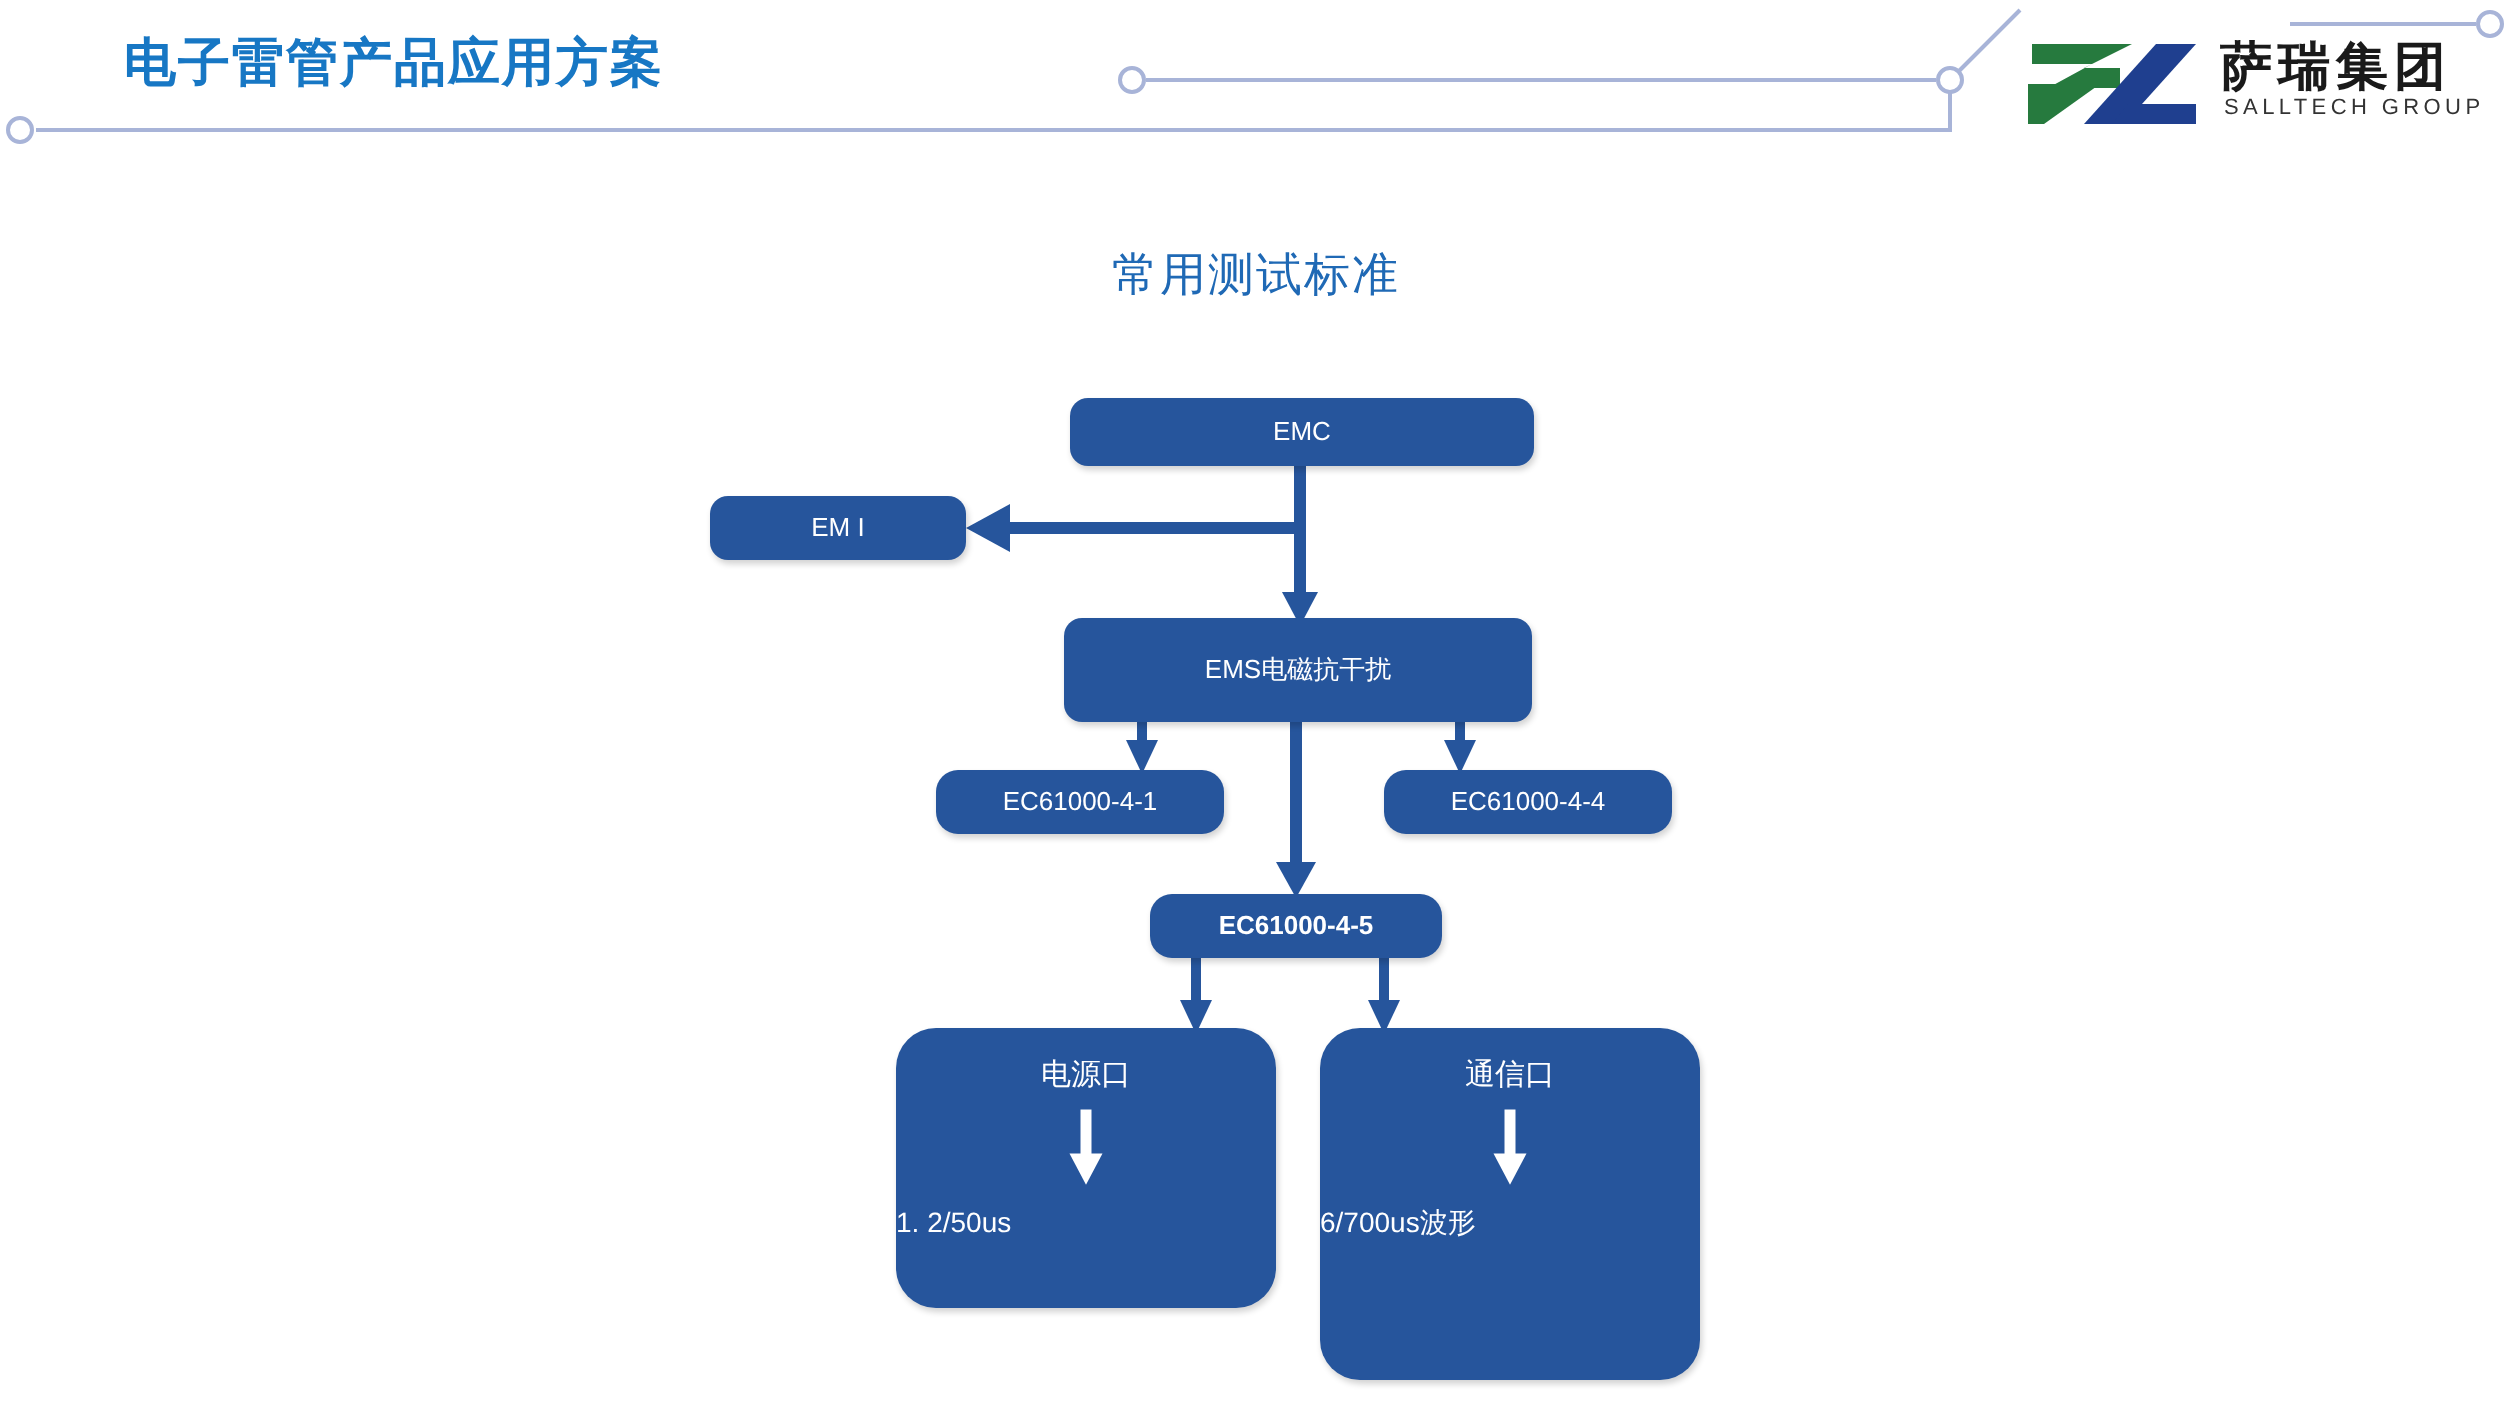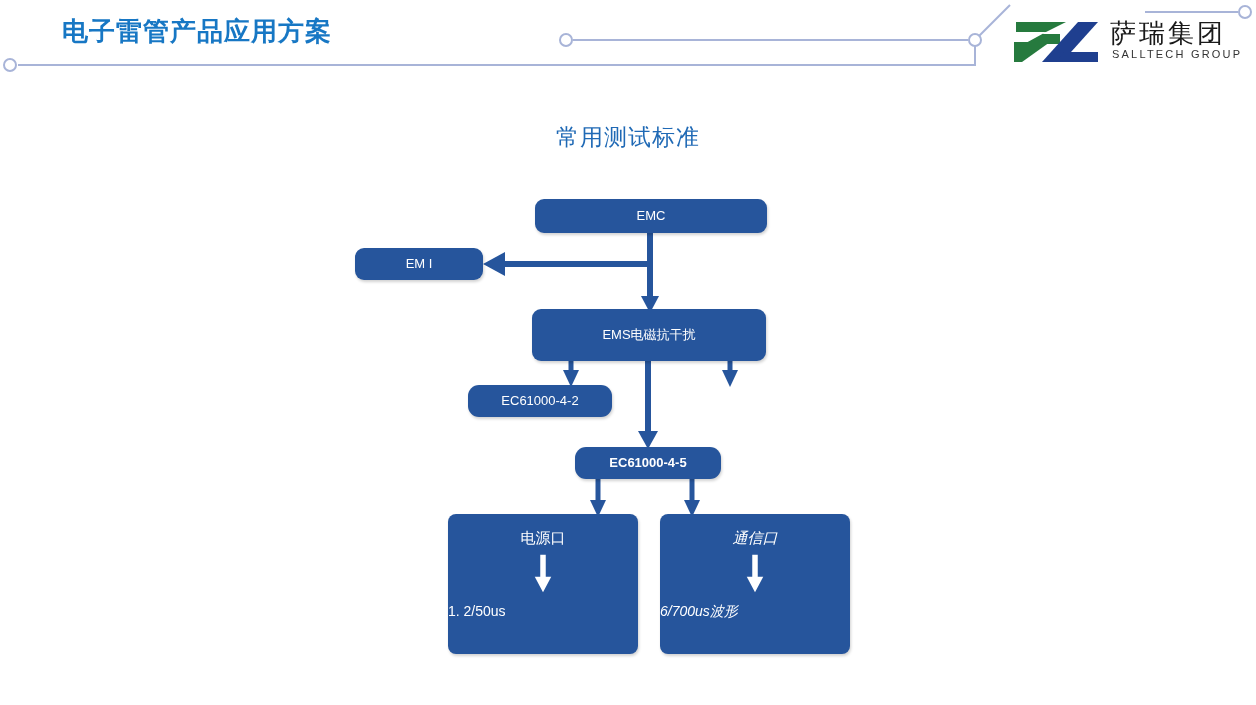--- a/index.html
+++ b/index.html
@@ -21,21 +21,21 @@
     color:#1777c4;
     letter-spacing:1px;
     white-space:nowrap;
   }
 
   
   .logo{position:absolute;left:1012px;top:18px;width:236px;height:52px;}
   .logo-mark{position:absolute;left:0px;top:2px;width:90px;height:44px;}
   .logo-cn{
     position:absolute;left:98px;top:-2px;
-    font-size:26px;font-weight:normal;color:#1a1a1a;
+    font-size:26px;font-weight:bold;color:#1a1a1a;
     letter-spacing:3px;white-space:nowrap;
     font-family:"DejaVu Sans","Liberation Sans",sans-serif;
   }
   .logo-en{
     position:absolute;left:100px;top:30px;
     font-size:11px;color:#333333;
     letter-spacing:2.2px;white-space:nowrap;
   }
 
   
@@ -54,39 +54,39 @@
     color:#ffffff;
     border-radius:9px;
     display:flex;align-items:center;justify-content:center;
     text-align:center;
     font-size:13px;
     box-shadow:1px 2px 3px rgba(0,0,0,0.18);
     line-height:1.35;
   }
   .node.small-r{border-radius:11px;}
   .node.big{
-    border-radius:8px;
+    border-radius:20px;
     align-items:flex-start;
     padding-top:14px;
     box-sizing:border-box;
     flex-direction:column;
     justify-content:flex-start;
   }
   .big-head{width:100%;text-align:center;font-size:15px;}
   .big-arrow{width:100%;text-align:center;margin-top:4px;}
   .big-body{width:100%;text-align:left;font-size:14px;line-height:1.45;}
 
   .node-emc   {left:535px;top:95px;width:232px;height:34px;}
   .node-emi   {left:355px;top:144px;width:128px;height:32px;}
   .node-ems   {left:532px;top:205px;width:234px;height:52px;}
   .node-4-2   {left:468px;top:281px;width:144px;height:32px;}
   .node-4-4   {left:692px;top:281px;width:144px;height:32px;}
   .node-4-5   {left:575px;top:343px;width:146px;height:32px;font-weight:bold;}
   .node-power {left:448px;top:410px;width:190px;height:140px;}
-  .node-comm  {left:660px;top:410px;width:190px;height:140px;font-style:italic;}
+  .node-comm  {left:660px;top:410px;width:190px;height:176px;}
 </style>
 </head>
 <body>
 
 <div class="slide">
 
   <div class="header">
 
     <svg class="header-deco" viewBox="0 0 1256 90" width="1256" height="90">
 
@@ -145,21 +145,22 @@
         <polygon points="590,396 606,396 598,413" stroke="none"></polygon>
 
         <line x1="692" y1="375" x2="692" y2="400" stroke-width="5"></line>
         <polygon points="684,396 700,396 692,413" stroke="none"></polygon>
       </g>
     </svg>
 
     <div class="node node-emc">EMC</div>
     <div class="node node-emi">EM I</div>
     <div class="node node-ems">EMS电磁抗干扰</div>
-    <div class="node node-4-2 small-r">EC61000-4-2</div>
+    <div class="node node-4-2 small-r">EC61000-4-1</div>
+    <div class="node node-4-4 small-r">EC61000-4-4</div>
     <div class="node node-4-5 small-r">EC61000-4-5</div>
 
     <div class="node big node-power">
       <div class="big-head">电源口</div>
       <div class="big-arrow">
         <svg viewBox="0 0 24 46" width="22" height="44">
           <line x1="12" y1="2" x2="12" y2="30" stroke="#ffffff" stroke-width="6"></line>
           <polygon points="3,26 21,26 12,43" fill="#ffffff"></polygon>
         </svg>
       </div>

